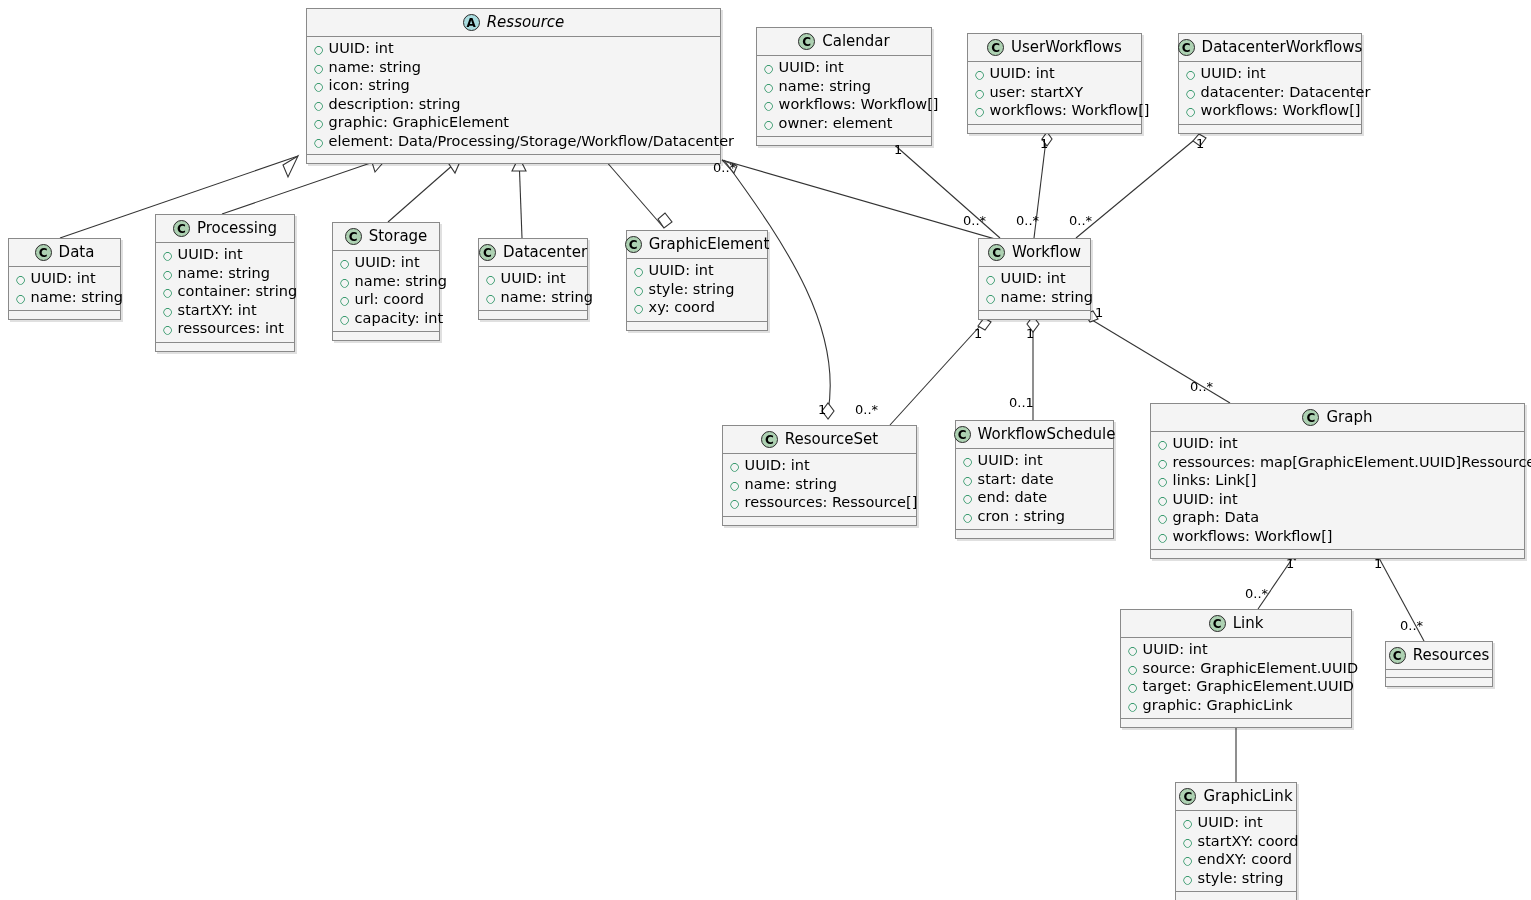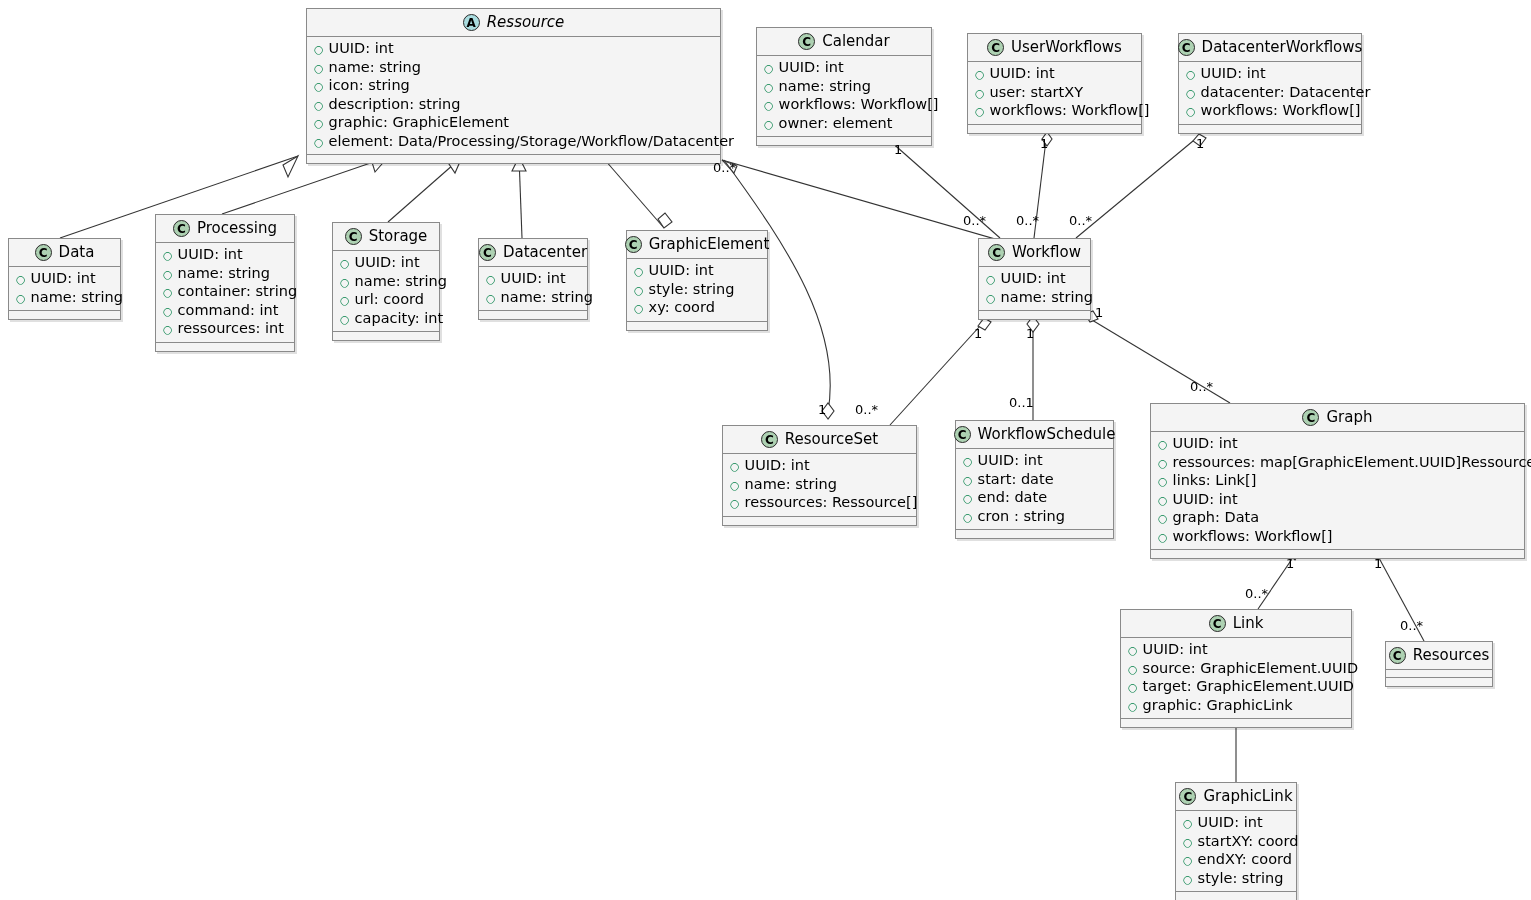--- a/index.html
+++ b/index.html
@@ -330,21 +330,21 @@
           <div class="attr">
             <span class="vis">○</span>
             <span>name: string</span>
           </div>
           <div class="attr">
             <span class="vis">○</span>
             <span>container: string</span>
           </div>
           <div class="attr">
             <span class="vis">○</span>
-            <span>command: int</span>
+            <span>startXY: int</span>
           </div>
           <div class="attr">
             <span class="vis">○</span>
             <span>ressources: int</span>
           </div>
         </div>
         <div class="uml-footer"></div>
       </div>
       <div class="uml-class" style="left: 332px; top: 222px; width: 108px;">
         <div class="uml-header">

